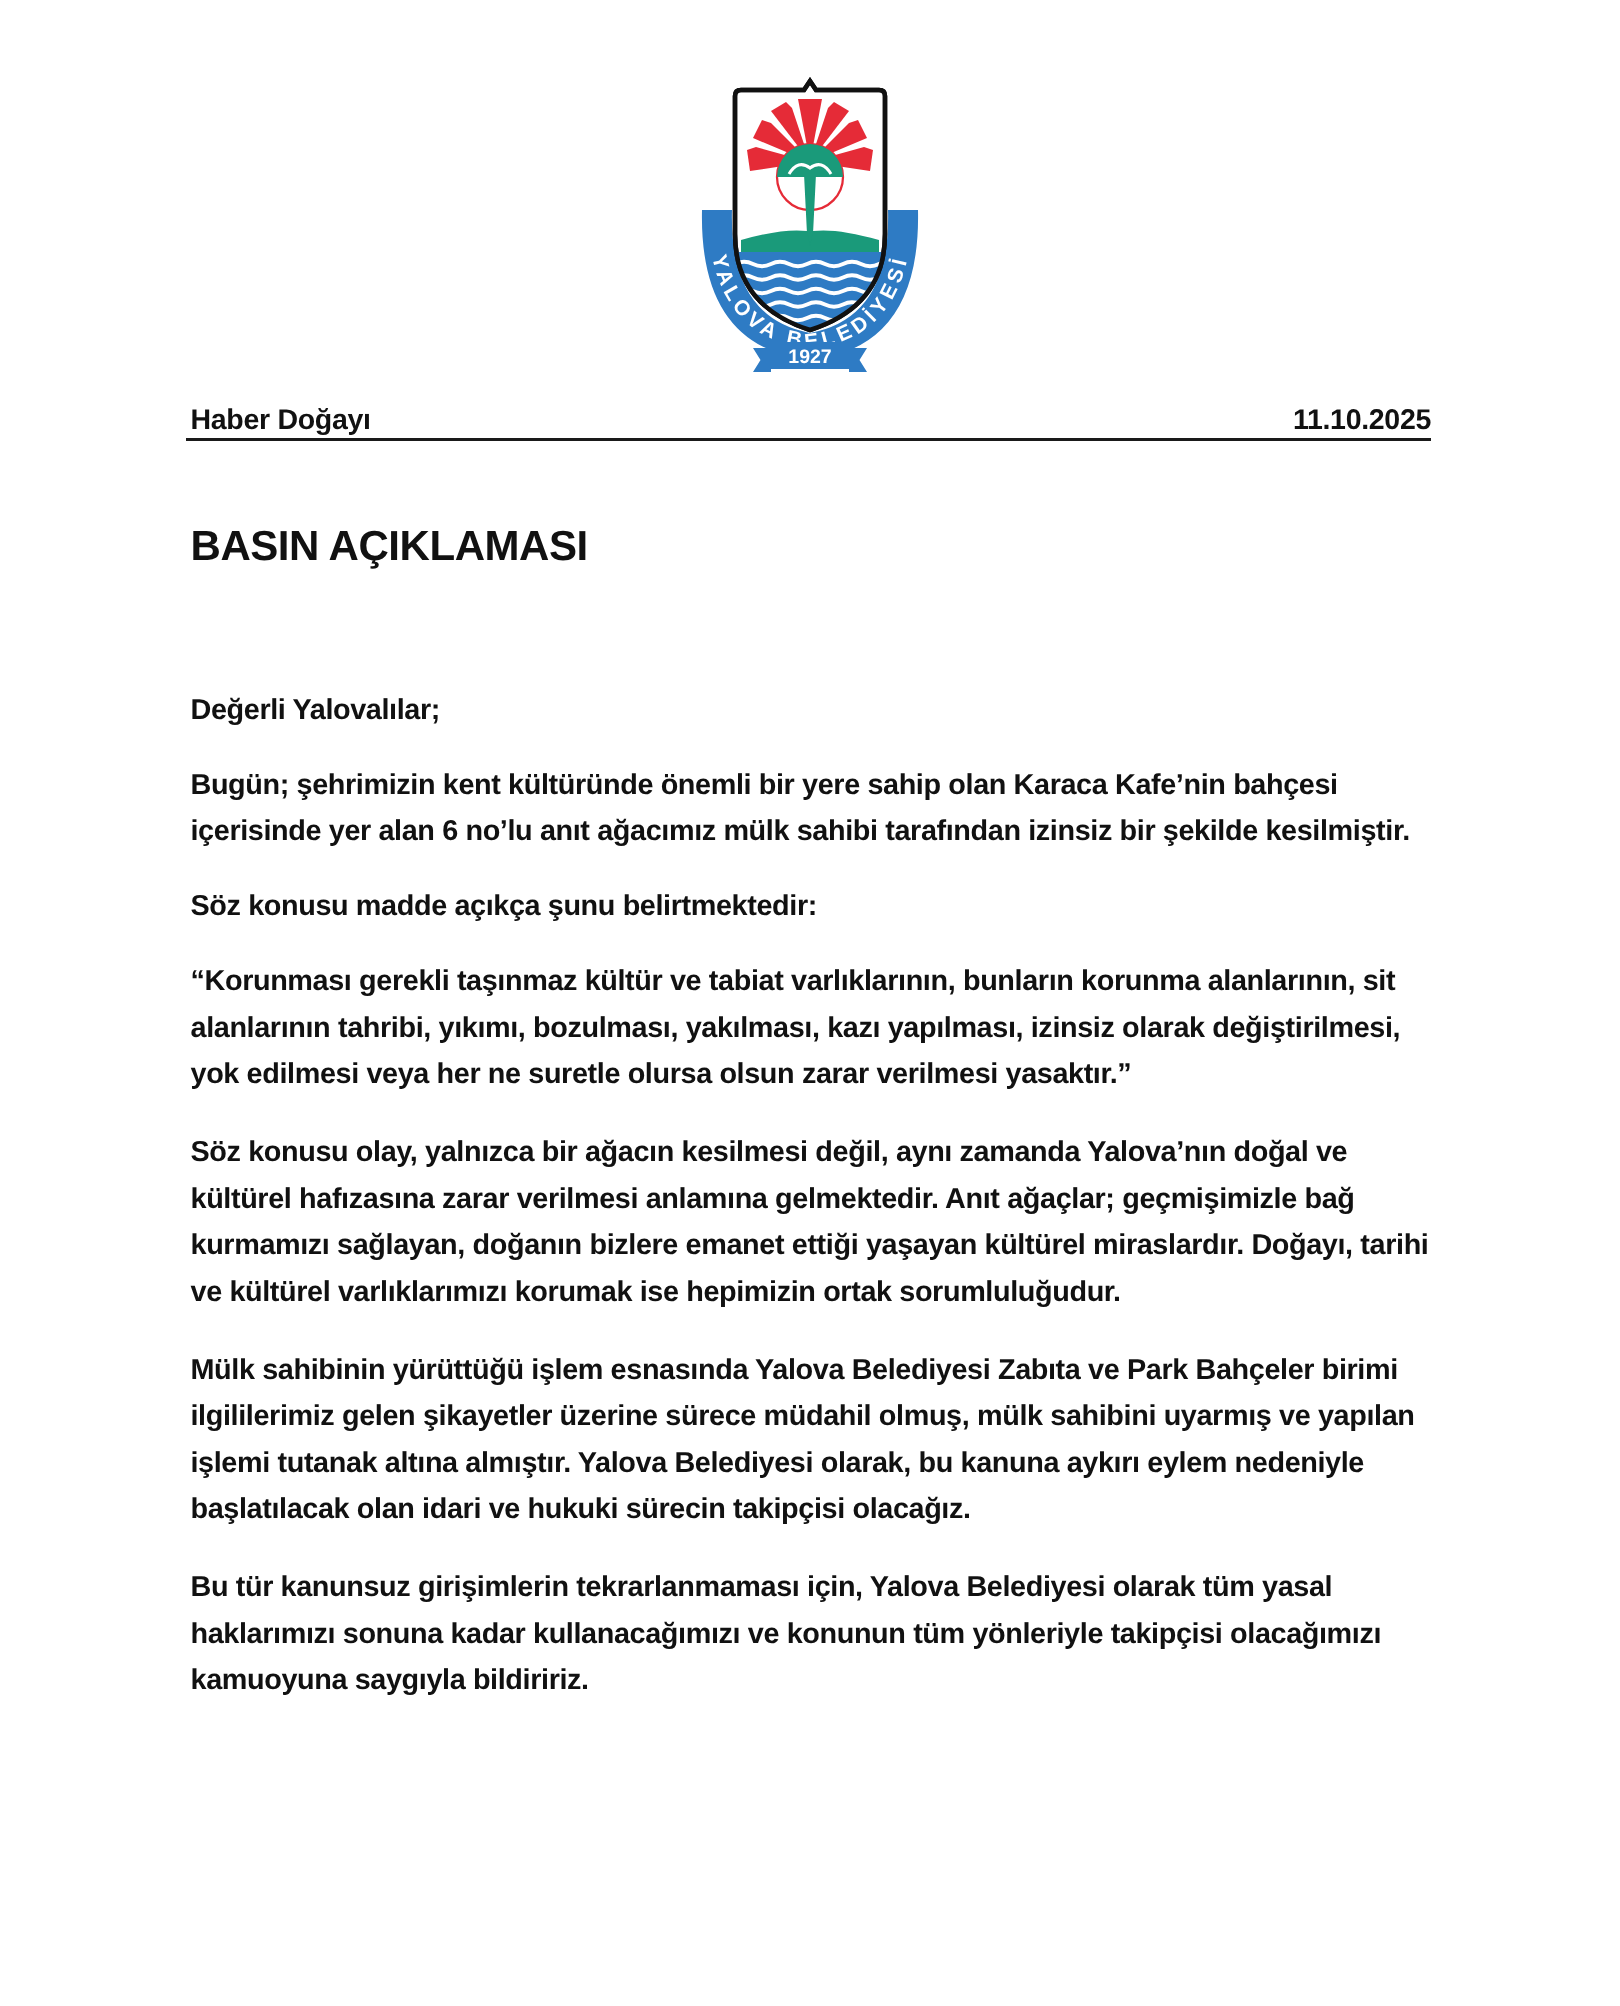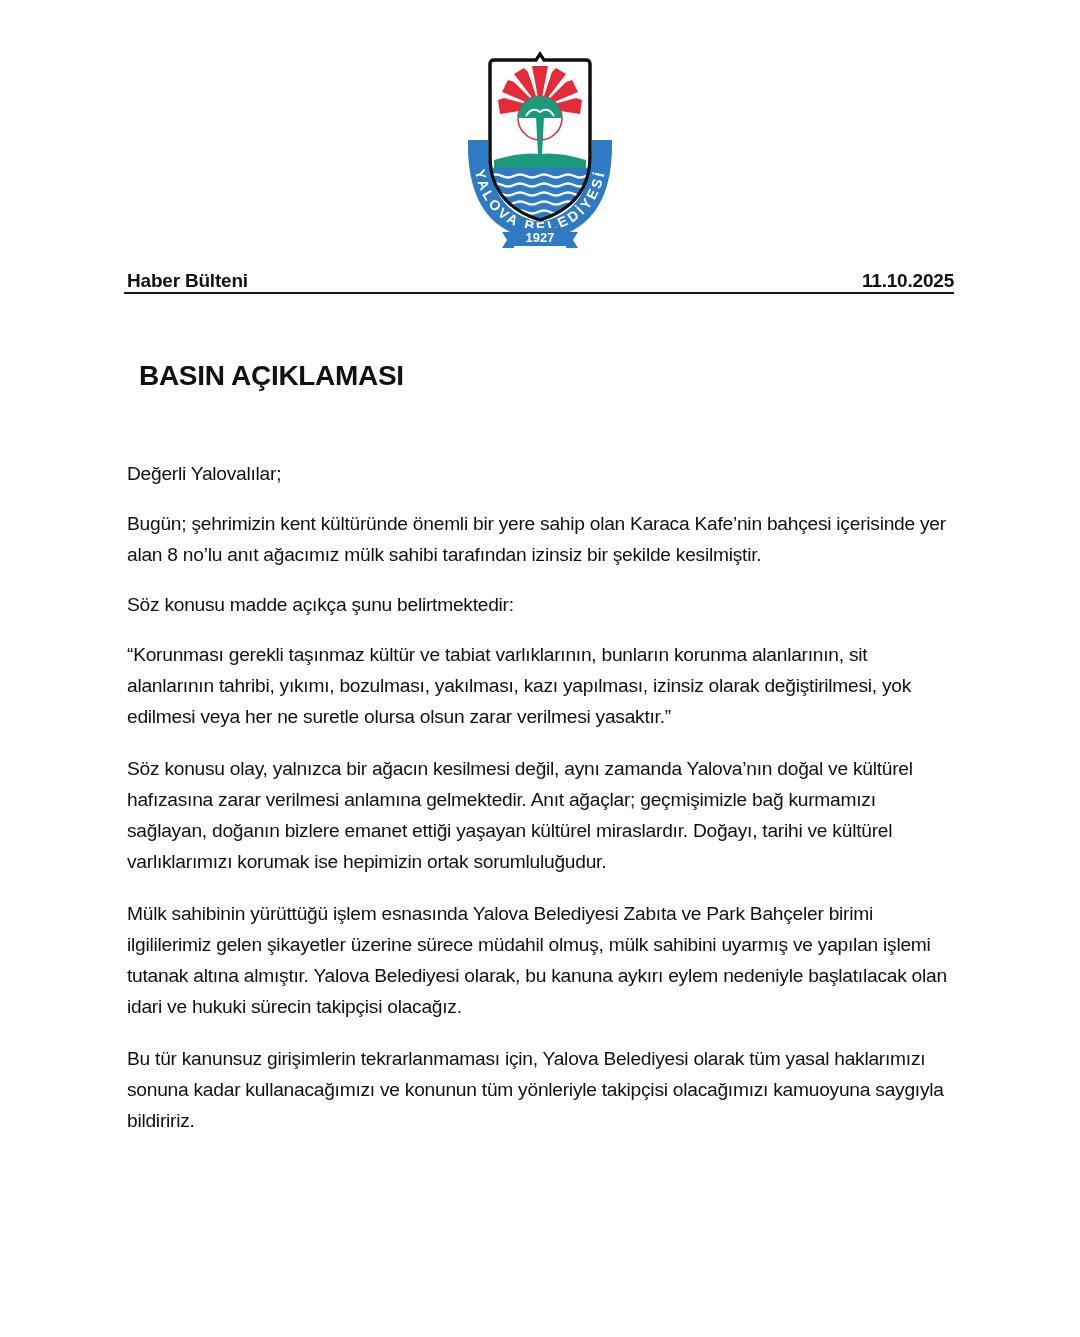--- a/index.html
+++ b/index.html
@@ -15,28 +15,28 @@
     .header-row {
       position: absolute; left: 127px; top: 266px; width: 827px; height: 26px;
       display: flex; justify-content: space-between; align-items: flex-end;
       font-weight: bold; font-size: 19px; letter-spacing: -0.2px;
     }
     .header-rule {
       position: absolute; left: 124px; top: 292px; width: 830px; height: 0;
       border-top: 2.5px solid #1a1a1a;
     }
     .title {
-      position: absolute; left: 127px; top: 348px; margin: 12px;
+      position: absolute; left: 127px; top: 348px; margin: 0;
       font-size: 28px; font-weight: bold; letter-spacing: -0.3px;
     }
     .body-text {
       position: absolute; left: 127px; top: 458px; width: 830px;
       font-size: 19.2px; line-height: 31px; letter-spacing: -0.25px;
     }
-    .body-text p { margin: 0 0 19px 0; }
+    .body-text p { margin: 0 0 19px 0; font-weight: bold; }
     .body-text p.gap { margin-bottom: 21px; }
   </style>
 </head>
 <body>
 
 <div class="logo-wrap">
   <svg viewBox="0 0 176 222" xmlns="http://www.w3.org/2000/svg">
     <defs>
       <path id="ringArc" d="M 20 112 Q 24 190 88 196 Q 152 190 156 112"></path>
       <clipPath id="shieldClip">
@@ -87,28 +87,28 @@
           <path d="M 38 167 q 6 -3 12 0 t 12 0 t 12 0 t 12 0 t 12 0 t 12 0 t 12 0 t 12 0 t 12 0"></path>
           <path d="M 38 176 q 6 -3 12 0 t 12 0 t 12 0 t 12 0 t 12 0 t 12 0 t 12 0 t 12 0 t 12 0"></path>
         </g>
       </g>
       <path d="M 38 28 Q 38 24 42 24 L 84 24 L 88 18 L 92 24 L 134 24 Q 138 24 138 28 L 138 120 Q 138 168 88 184 Q 38 168 38 120 Z" fill="none" stroke="#111111" stroke-width="3"></path>
     </g>
   </svg>
 </div>
 
 <div class="header-row">
-  <span>Haber Bülteni</span>
+  <span>Haber Doğayı</span>
   <span>11.10.2025</span>
 </div>
 <div class="header-rule"></div>
 
 <h1 class="title">BASIN AÇIKLAMASI</h1>
 
 <div class="body-text">
   <p>Değerli Yalovalılar;</p>
-  <p>Bugün; şehrimizin kent kültüründe önemli bir yere sahip olan Karaca Kafe’nin bahçesi içerisinde yer alan 8 no’lu anıt ağacımız mülk sahibi tarafından izinsiz bir şekilde kesilmiştir.</p>
+  <p>Bugün; şehrimizin kent kültüründe önemli bir yere sahip olan Karaca Kafe’nin bahçesi içerisinde yer alan 6 no’lu anıt ağacımız mülk sahibi tarafından izinsiz bir şekilde kesilmiştir.</p>
   <p>Söz konusu madde açıkça şunu belirtmektedir:</p>
   <p class="gap">“Korunması gerekli taşınmaz kültür ve tabiat varlıklarının, bunların korunma alanlarının, sit alanlarının tahribi, yıkımı, bozulması, yakılması, kazı yapılması, izinsiz olarak değiştirilmesi, yok edilmesi veya her ne suretle olursa olsun zarar verilmesi yasaktır.”</p>
   <p class="gap">Söz konusu olay, yalnızca bir ağacın kesilmesi değil, aynı zamanda Yalova’nın doğal ve kültürel hafızasına zarar verilmesi anlamına gelmektedir. Anıt ağaçlar; geçmişimizle bağ kurmamızı sağlayan, doğanın bizlere emanet ettiği yaşayan kültürel miraslardır. Doğayı, tarihi ve kültürel varlıklarımızı korumak ise hepimizin ortak sorumluluğudur.</p>
   <p class="gap">Mülk sahibinin yürüttüğü işlem esnasında Yalova Belediyesi Zabıta ve Park Bahçeler birimi ilgililerimiz gelen şikayetler üzerine sürece müdahil olmuş, mülk sahibini uyarmış ve yapılan işlemi tutanak altına almıştır. Yalova Belediyesi olarak, bu kanuna aykırı eylem nedeniyle başlatılacak olan idari ve hukuki sürecin takipçisi olacağız.</p>
   <p>Bu tür kanunsuz girişimlerin tekrarlanmaması için, Yalova Belediyesi olarak tüm yasal haklarımızı sonuna kadar kullanacağımızı ve konunun tüm yönleriyle takipçisi olacağımızı kamuoyuna saygıyla bildiririz.</p>
 </div>
 
 </body></html>

